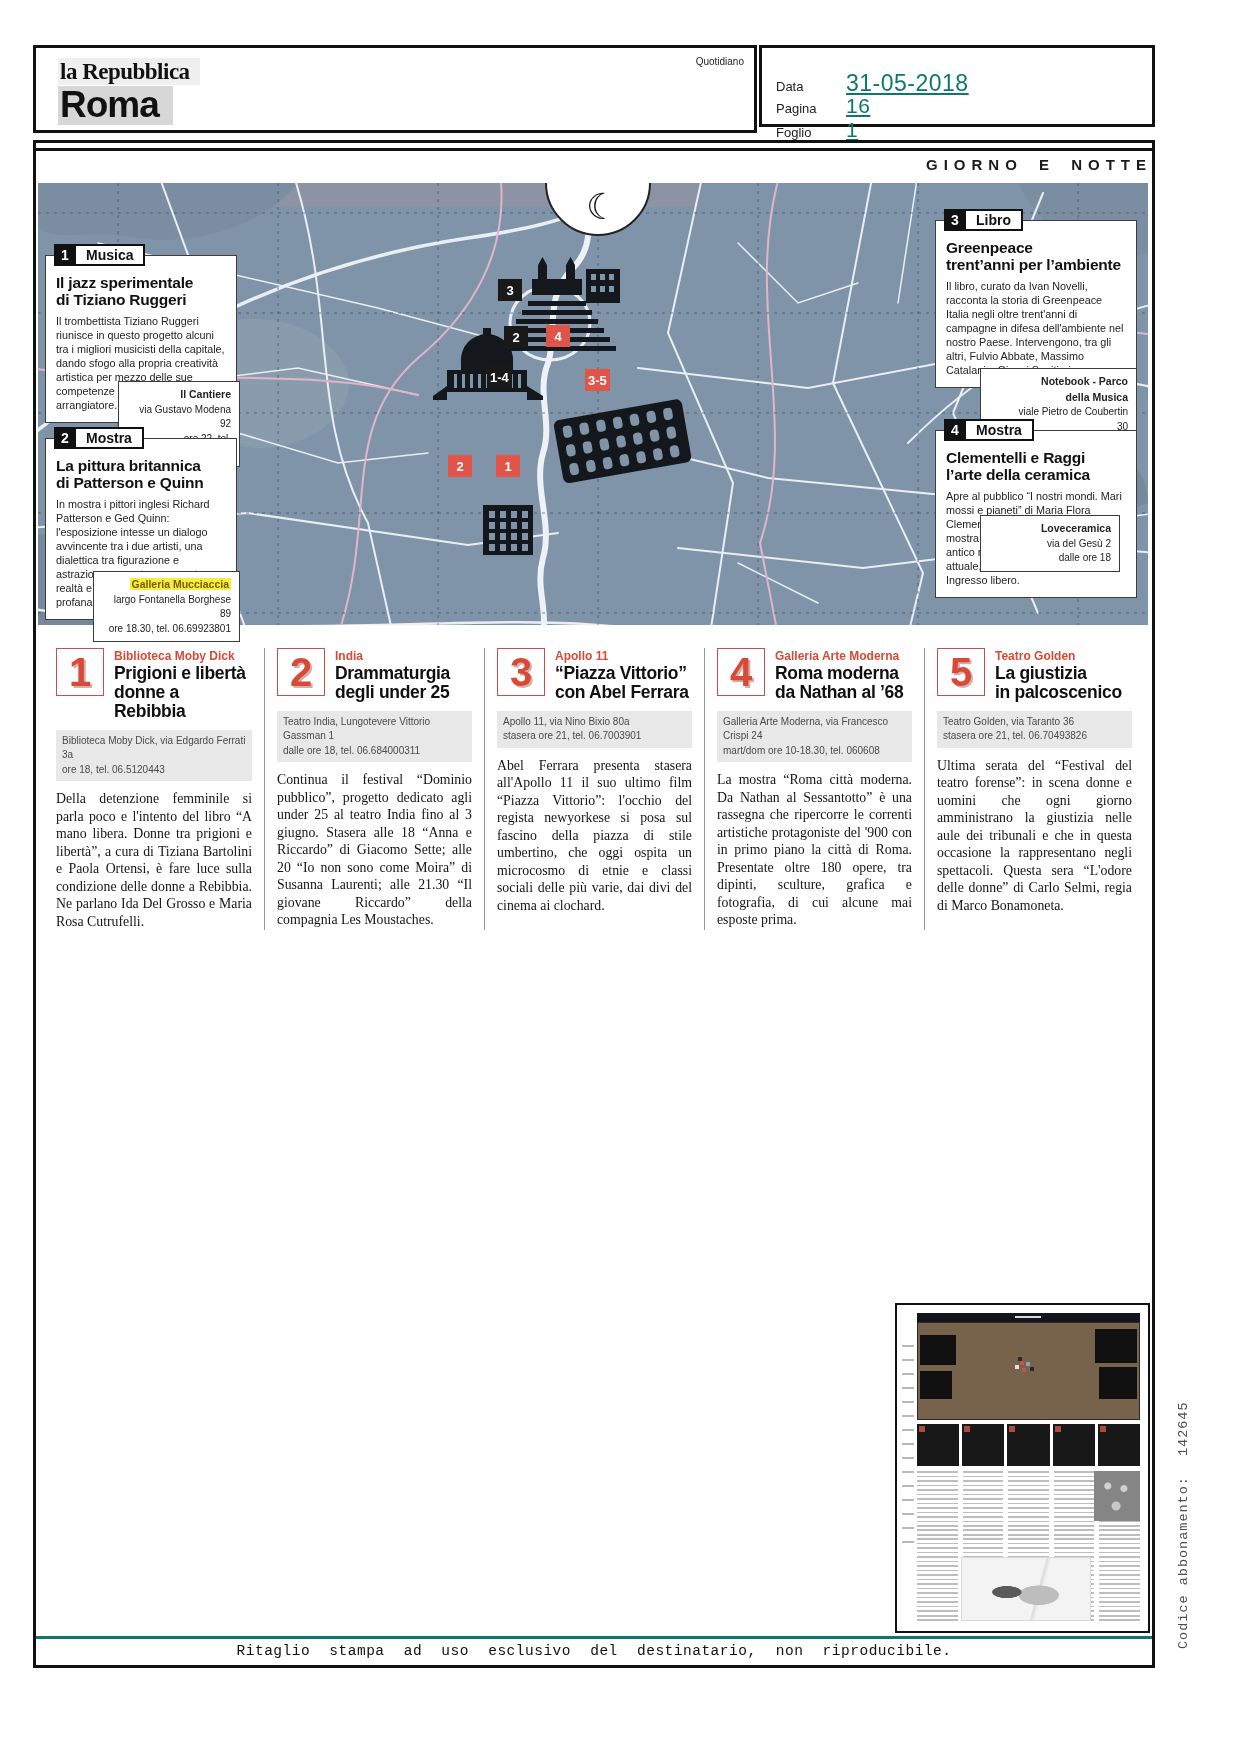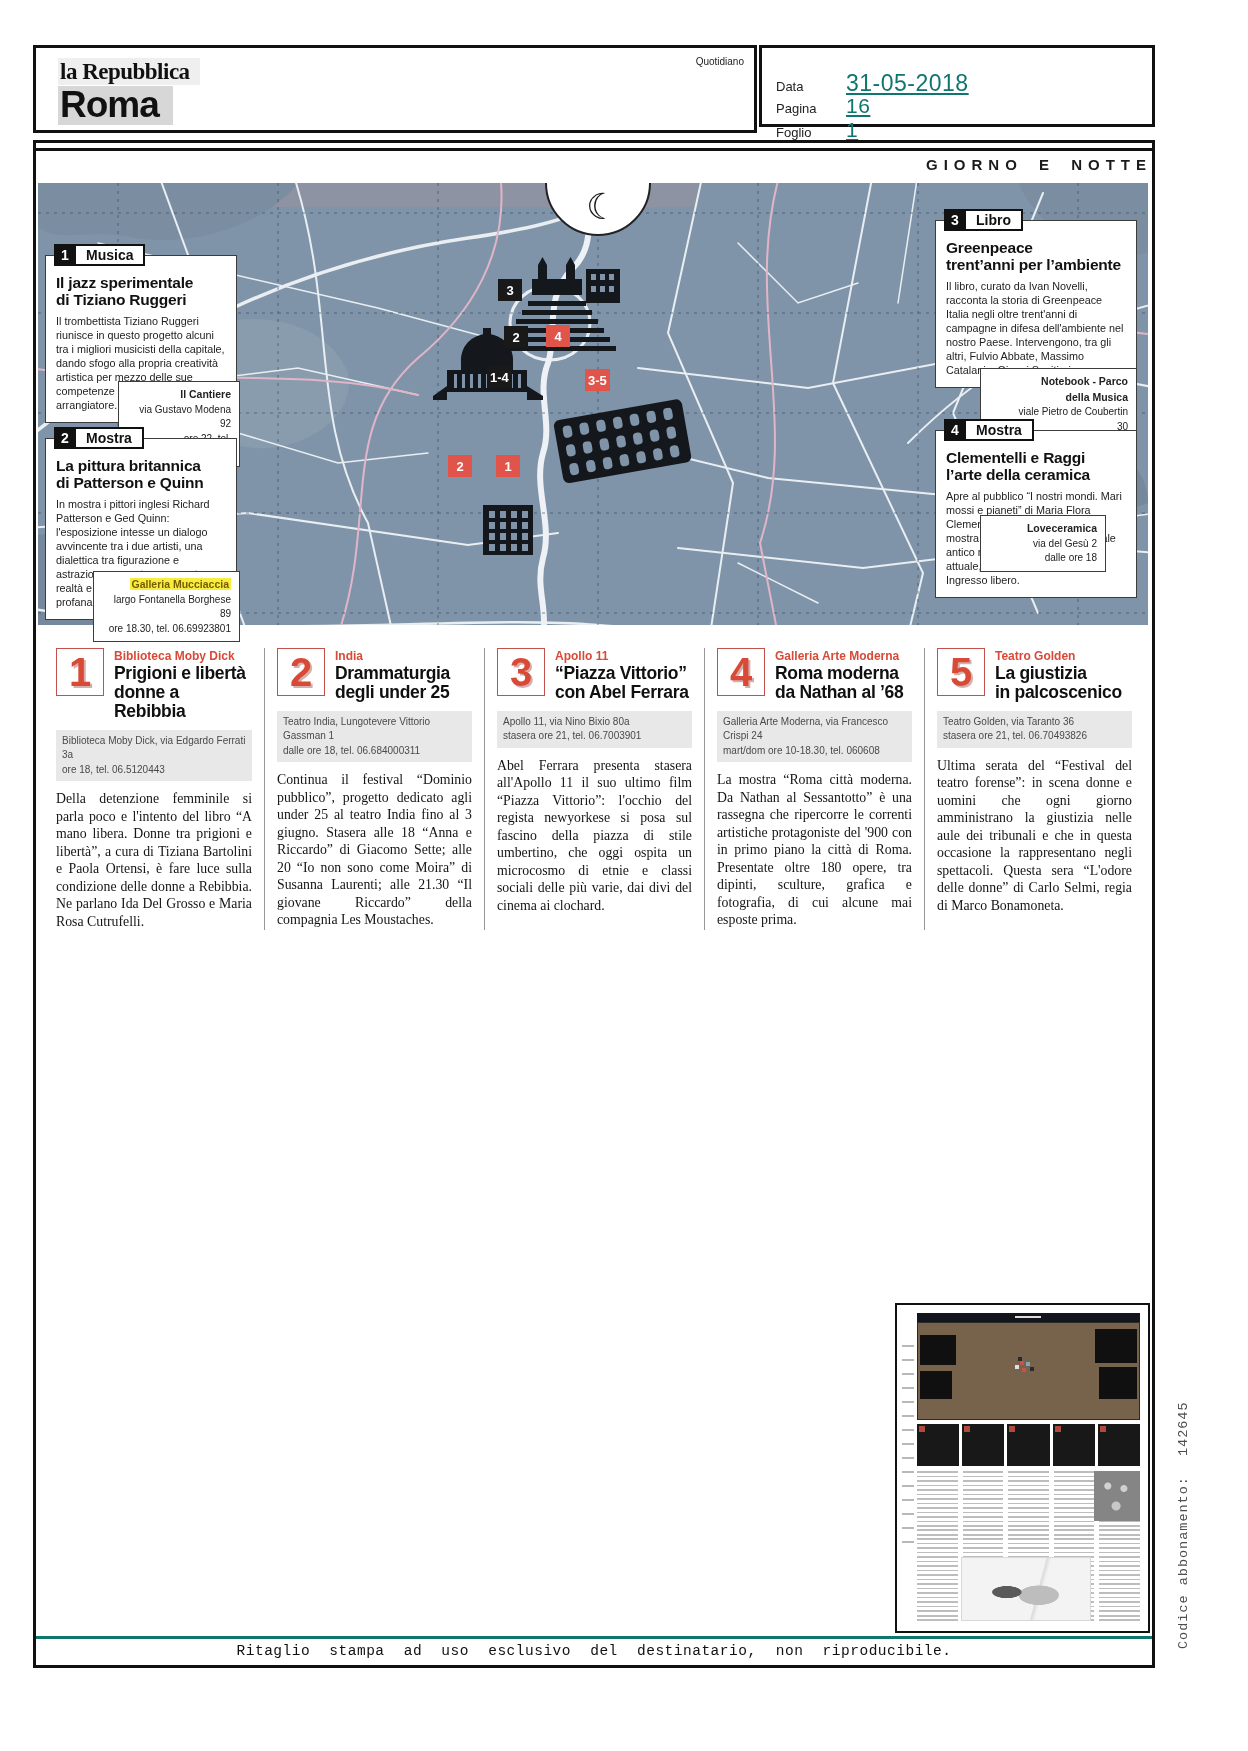--- a/index.html
+++ b/index.html
@@ -346,21 +346,21 @@
       <div class="tag">
         <span class="tag-num">4</span>
         <span class="tag-label">Mostra</span>
       </div>
       <div class="callout-title">
         <span>Clementelli e Raggi</span><br>
         <span>l’arte della ceramica</span>
       </div>
       <div class="callout-body">Apre al pubblico “I nostri mondi. Mari mossi e pianeti” di Maria Flora Clementelli e Luisa Raggi. Una mostra in cui la ceramica, materiale antico ma ancora così moderno e attuale, è l'assoluta protagonista. Ingresso libero.</div>
     </div>
-    <div class="addr" style="left:944px;top:372px;width:126px;">
+    <div class="addr" style="left:944px;top:372px;width:140px;">
       <span class="venue-name">Loveceramica</span><br>
       <span>via del Gesù 2</span><br>
       <span>dalle ore 18</span>
     </div>
 
     <div class="listings">
 
       <div class="listing">
         <div class="l-head">
           <div class="l-num">1</div>

